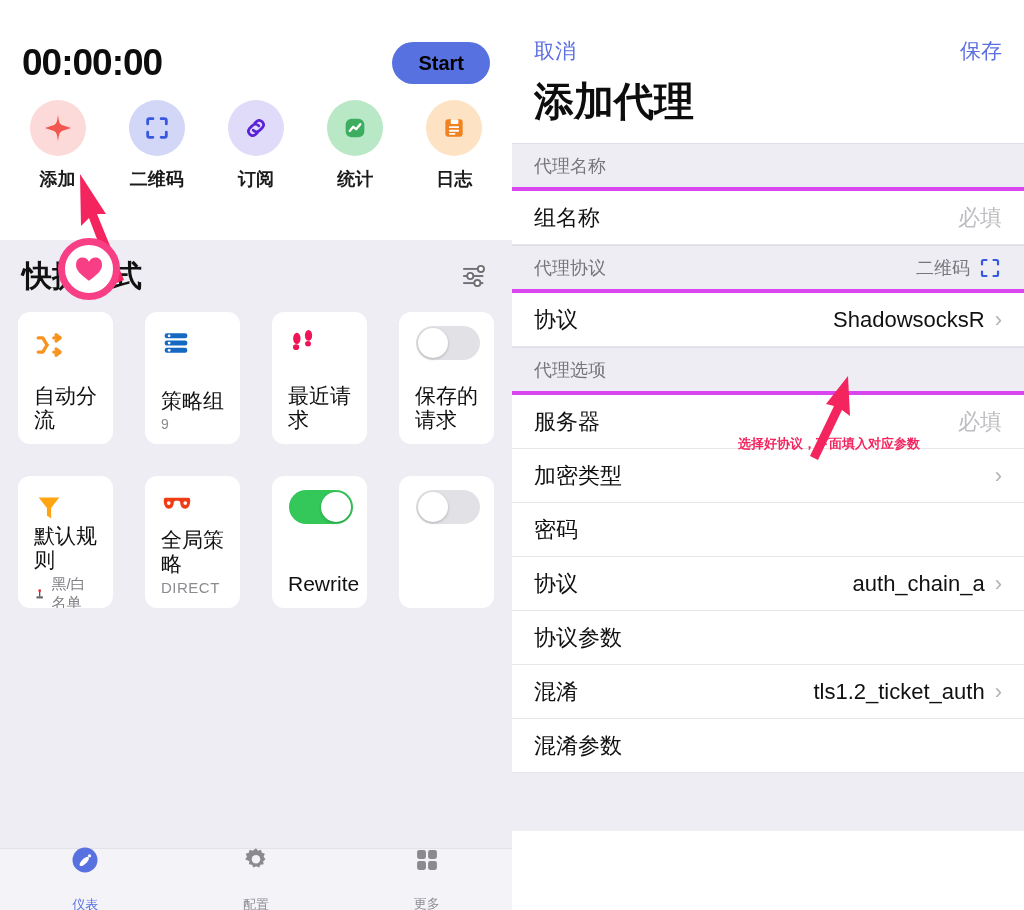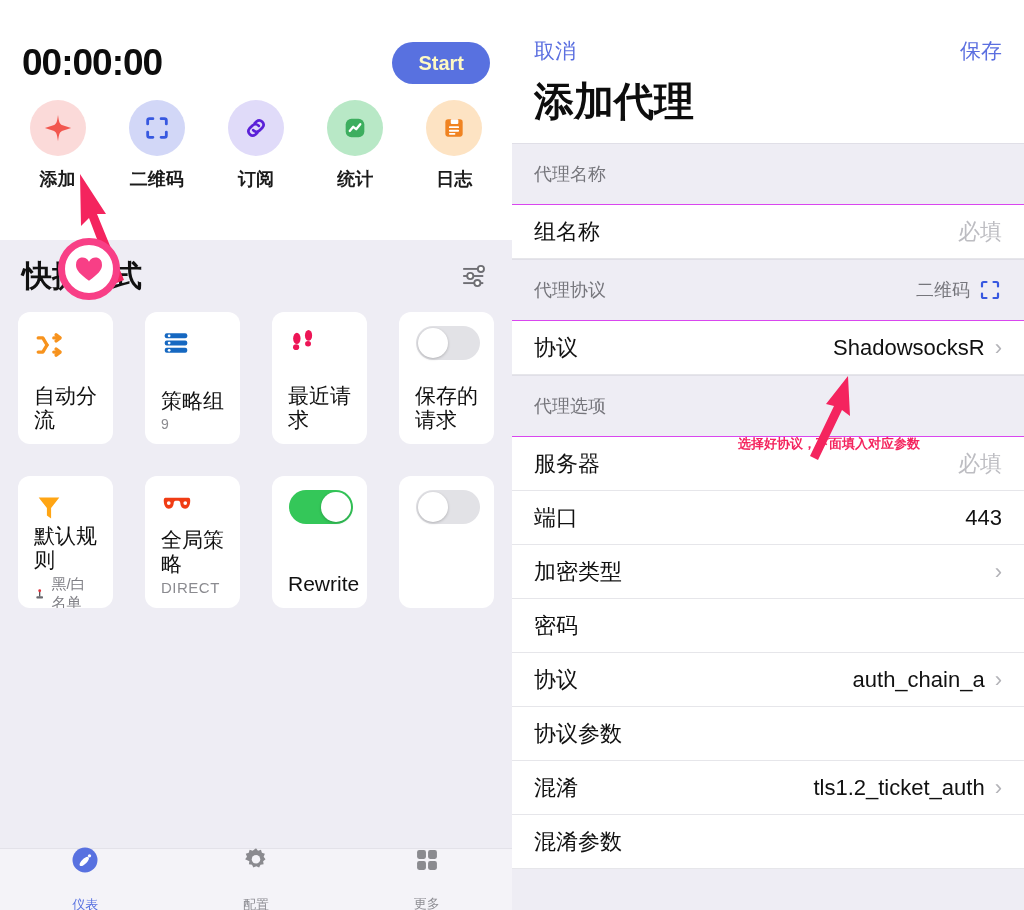--- a/index.html
+++ b/index.html
@@ -23,21 +23,21 @@
     padding: 40px 22px 0 22px;
     height: 86px;
   }
   .timer-text {
     font-size: 37px; font-weight: bold; letter-spacing: -1px;
     color: #0d0d0d;
     font-family: "Liberation Sans", sans-serif;
   }
   .start-btn {
     background: #5871e0;
-    color: #fef9c3;
+    color: #000000;
     font-size: 20px; font-weight: bold;
     border-radius: 22px;
     padding: 10px 26px;
     border: none;
     line-height: 1.1;
   }
 
   .quick-icons {
     display: flex; justify-content: space-around;
     padding: 14px 8px 0 8px;
@@ -134,25 +134,25 @@
     display: flex; align-items: center; justify-content: space-between;
     padding: 36px 22px 0 22px; height: 66px;
   }
   .rp-topbar span { font-size: 21px; color: #5b6fe0; }
   .rp-title {
     font-size: 40px; font-weight: bold; color: #0d0d0d;
     padding: 8px 22px 14px 22px;
   }
   .sec-header {
     background: #eeedf4;
-    height: 62px;
+    height: 48px;
     display: flex; align-items: center; justify-content: space-between;
     padding: 0 22px;
     border-top: 1px solid #e0dfe7;
-    border-bottom: 1px solid #d946ef;
+    border-bottom: 4px solid #d946ef;
   }
   .sec-header .sh-left { font-size: 18px; color: #76767c; }
   .sec-header .sh-right { display: flex; align-items: center; gap: 8px; font-size: 18px; color: #76767c; }
   .row {
     height: 54px;
     display: flex; align-items: center; justify-content: space-between;
     padding: 0 22px;
     border-bottom: 1px solid #e6e6ea;
     background: #ffffff;
     position: relative;
@@ -470,26 +470,20 @@
       <div class="sh-left">代理选项</div>
     </div>
 
     <div class="row">
       <div class="row-label">服务器</div>
       <div class="row-right">
         <div class="row-value placeholder">必填</div>
       </div>
     </div>
 
-    <div class="row">
-      <div class="row-label">端口</div>
-      <div class="row-right">
-        <div class="row-value">443</div>
-      </div>
-    </div>
 
     <div class="row">
       <div class="row-label">加密类型</div>
       <div class="row-right">
         <div class="row-value"></div>
         <div class="chev">›</div>
       </div>
     </div>
 
     <div class="row">

